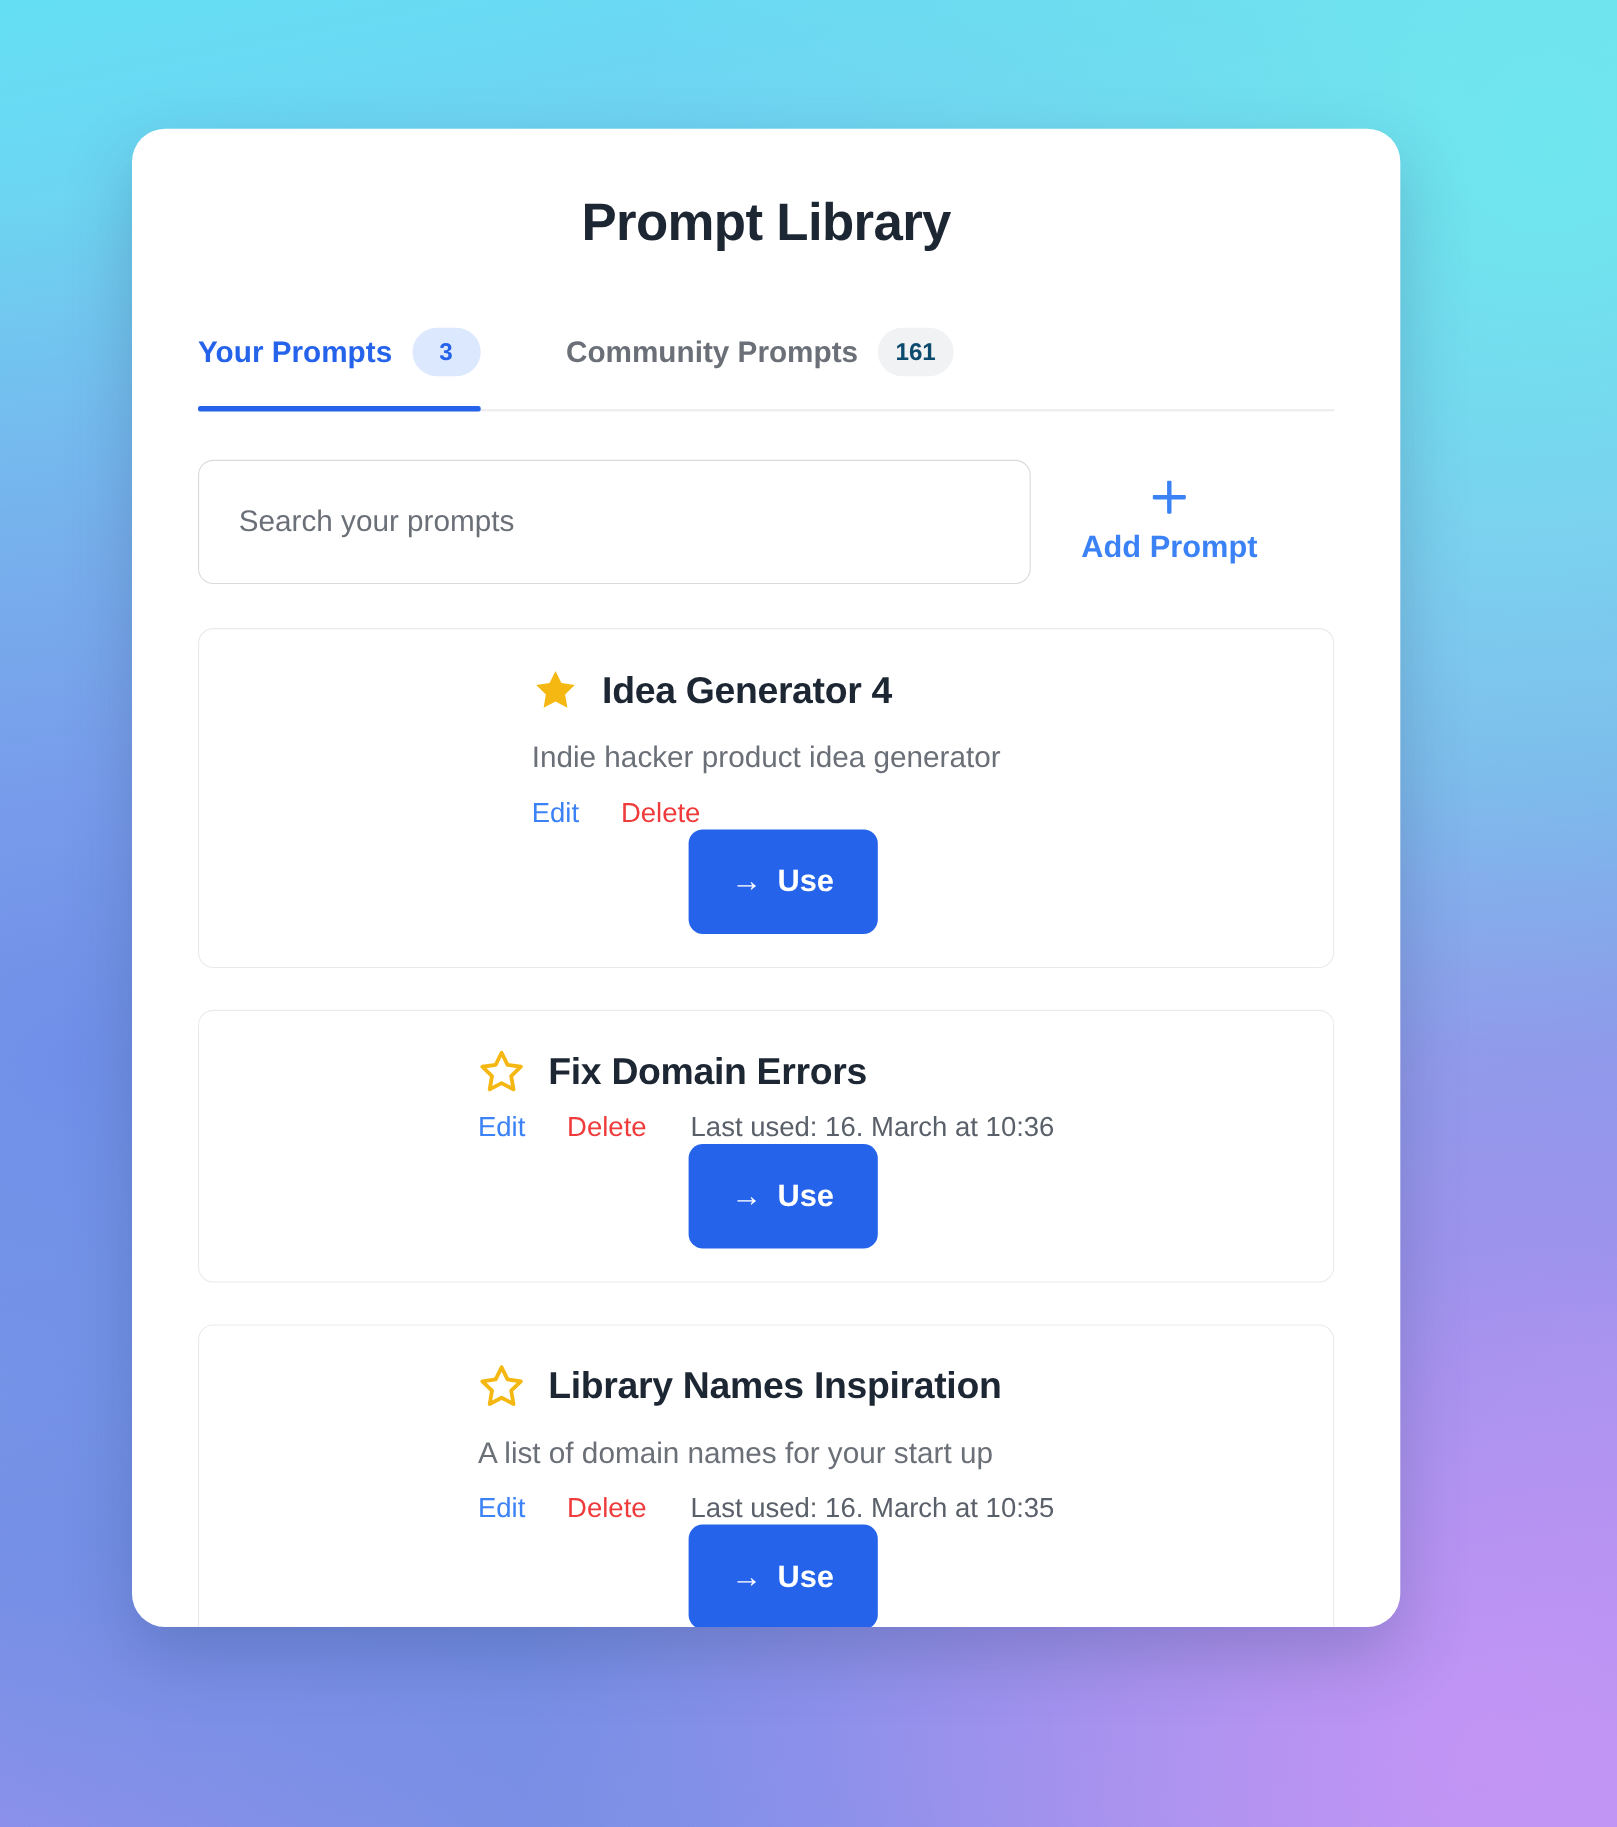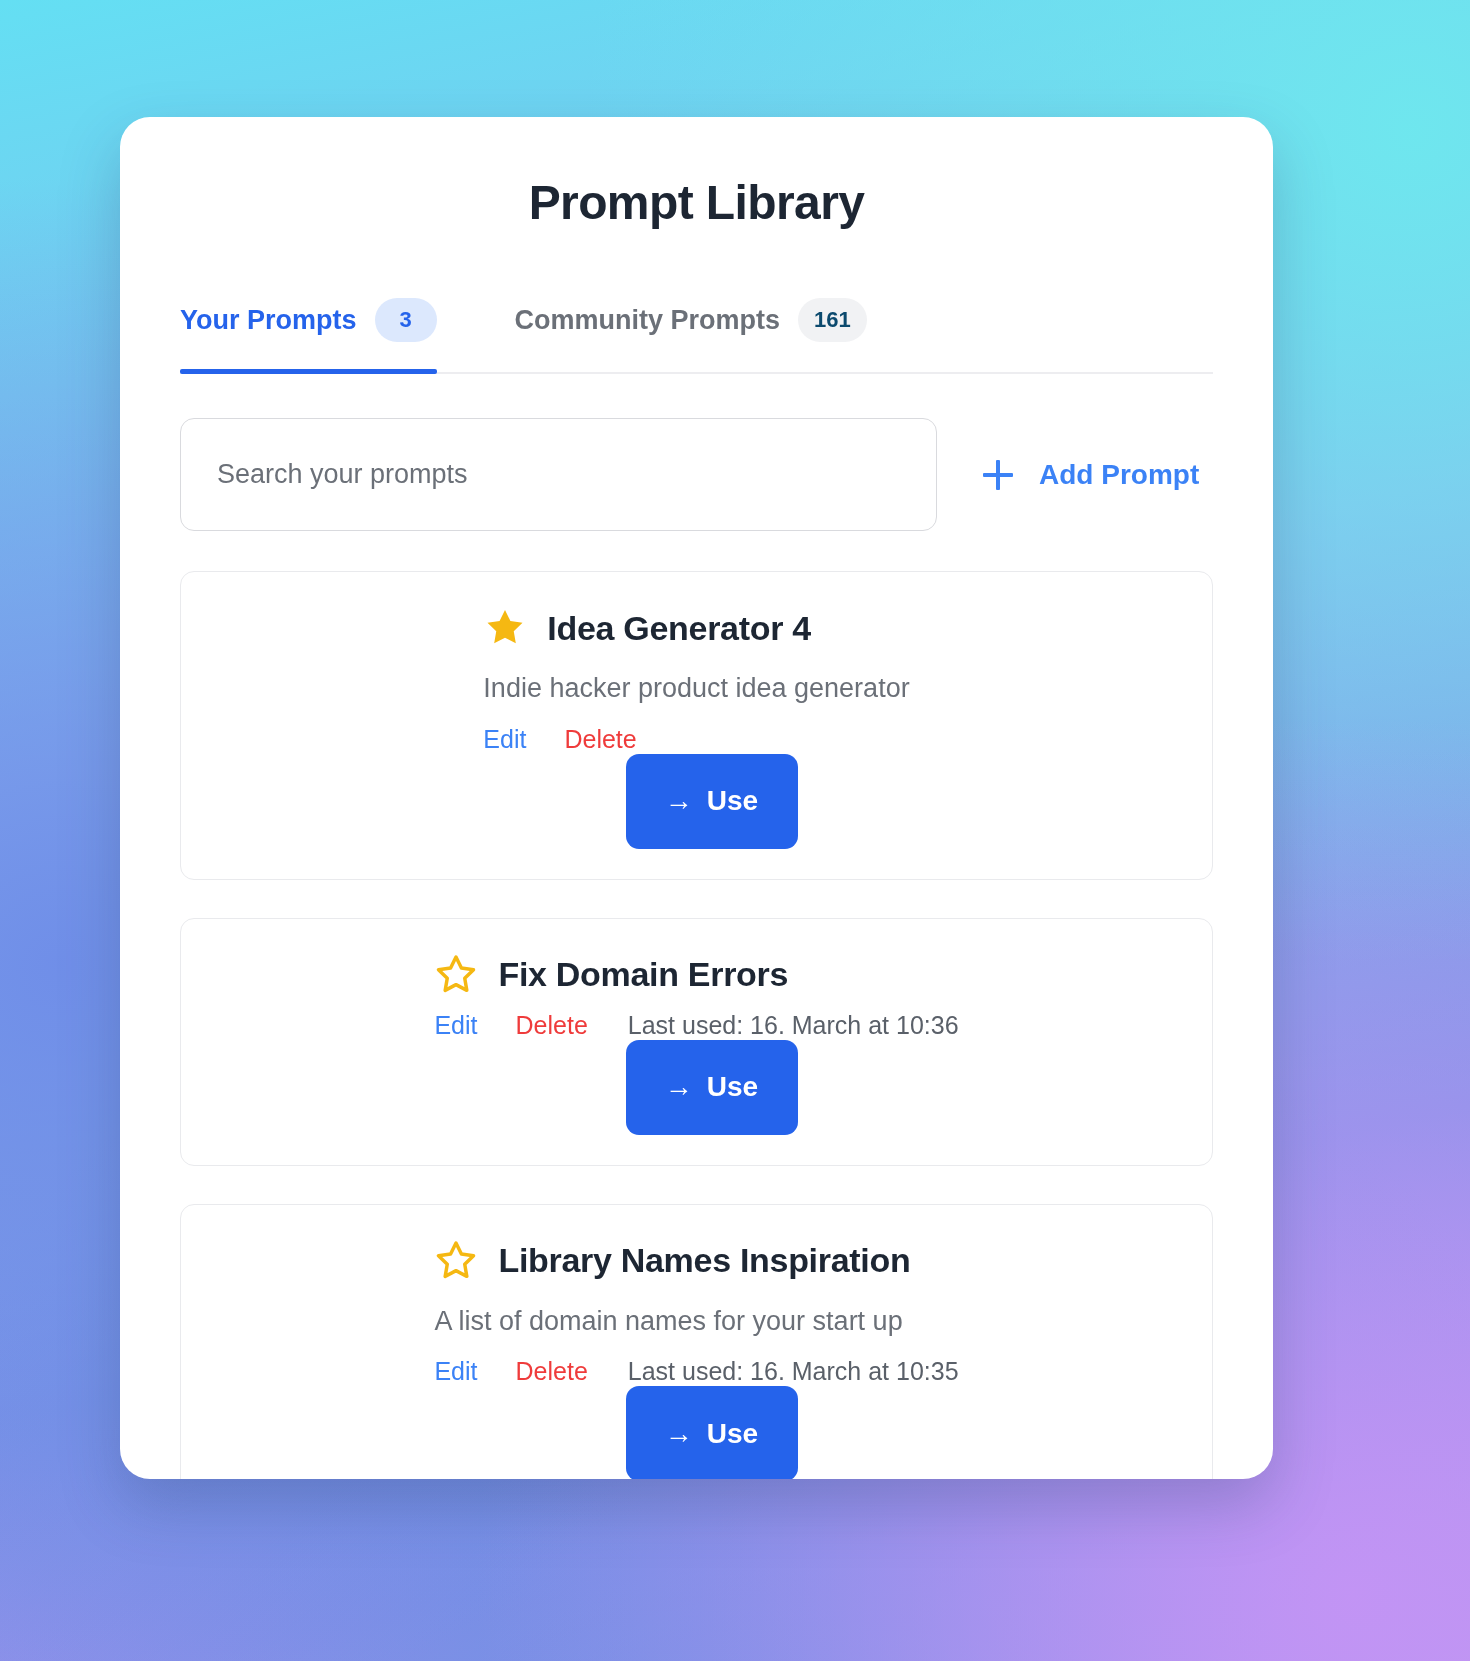--- a/index.html
+++ b/index.html
@@ -119,26 +119,27 @@
     font-family: inherit;
     color: #2b313a;
     background: #fff;
     outline: none;
   }
   .search-input::placeholder { color: #6b7078; }
 
   .add-prompt {
     display: flex;
     align-items: center;
-    gap: 26px;
+    gap: 14px;
     margin-left: 46px;
     background: none;
     border: none;
     cursor: pointer;
     font-family: inherit;
+    flex-direction: column;
   }
   .plus-icon {
     width: 30px; height: 30px;
     position: relative;
     flex: none;
   }
   .plus-icon::before, .plus-icon::after {
     content: "";
     position: absolute;
     background: #3b82f6;

